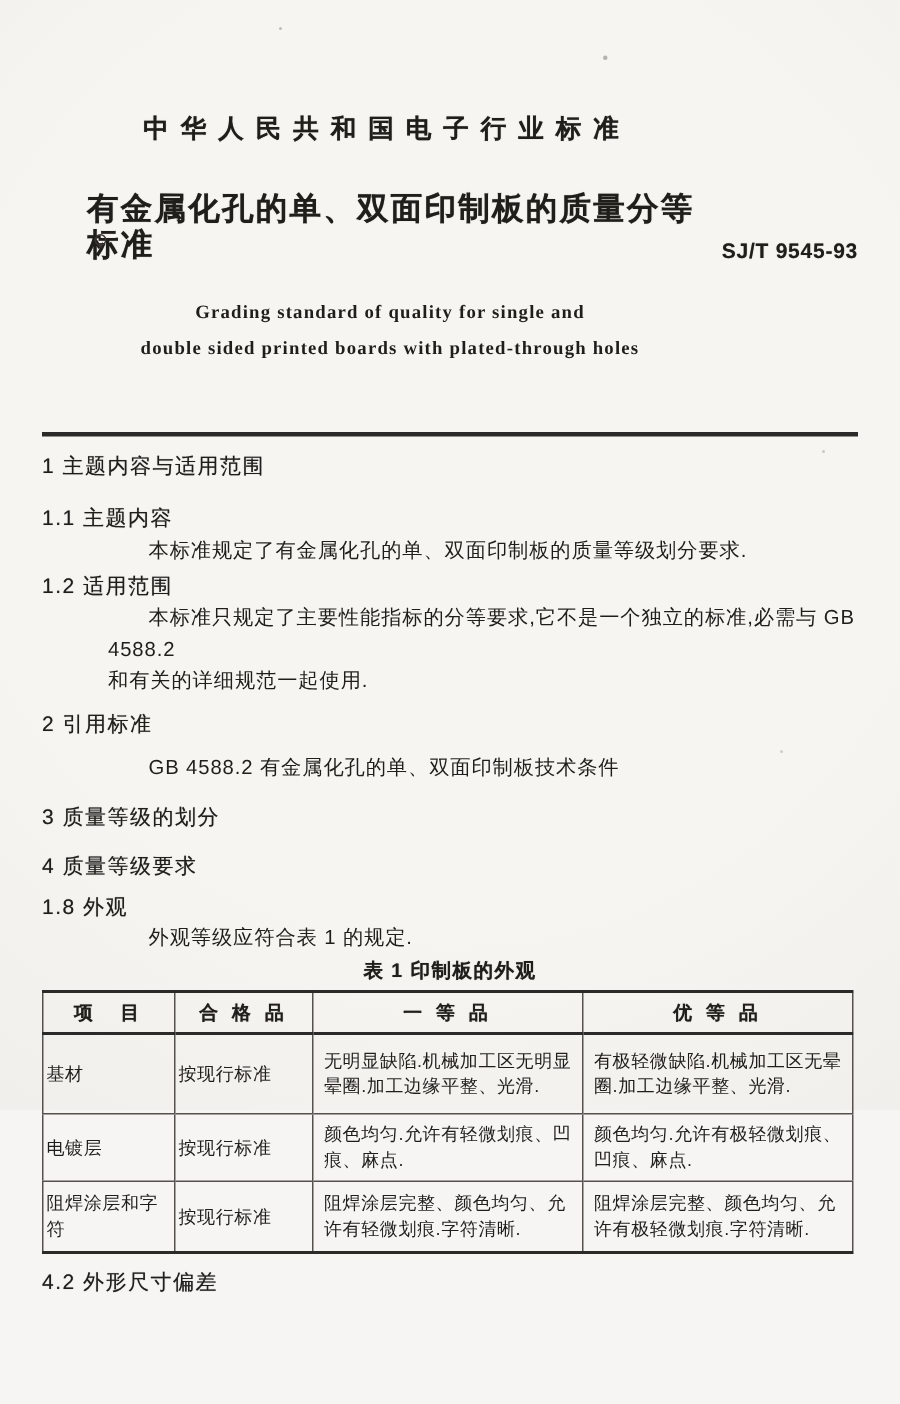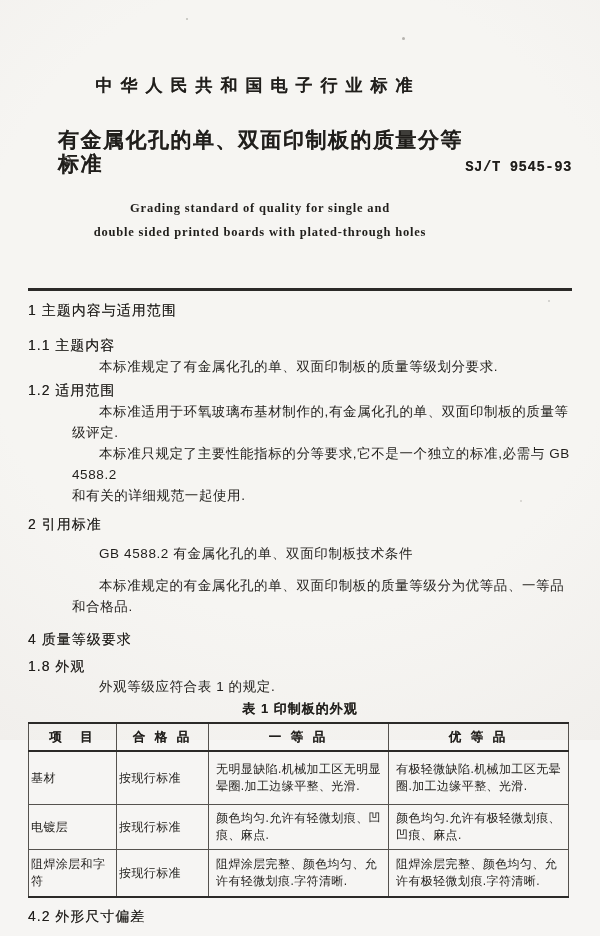--- a/index.html
+++ b/index.html
@@ -19,21 +19,21 @@
 
   
   .authority{
     padding-top:76px;text-align:center;
     font-size:17px;font-weight:bold;letter-spacing:8px;
     position:relative;left:-42px;line-height:20px;
   }
   .title-row{display:flex;align-items:flex-end;margin-top:32px;padding-left:30px;}
   .doc-title{font-size:21px;font-weight:bold;letter-spacing:1.5px;line-height:24px;}
   .doc-code{
-    margin-left:auto;font-family:Liberation Mono, monospace;
+    margin-left:auto;font-family:Liberation Sans, sans-serif;
     font-size:14px;font-weight:bold;letter-spacing:.5px;padding-bottom:1px;white-space:nowrap;
   }
   .subtitle{
     margin-top:20px;text-align:center;position:relative;left:-40px;
     font-family:"Liberation Serif","DejaVu Serif",serif;
     font-size:12.5px;font-weight:bold;letter-spacing:.8px;line-height:24px;
   }
   .rule{height:3px;background:#2b2a28;margin-top:44px;}
 
   
@@ -102,28 +102,27 @@
   </div>
 
   <div class="rule"></div>
 
   <div class="sec-h ink h-top1">1  主题内容与适用范围</div>
 
   <div class="sec-h ink h-top2">1.1  主题内容</div>
   <div class="para indent">本标准规定了有金属化孔的单、双面印制板的质量等级划分要求.</div>
 
   <div class="sec-h ink m2">1.2  适用范围</div>
-  <div class="para indent">本标准适用于环氧玻璃布基材制作的,有金属化孔的单、双面印制板的质量等级评定.</div>
   <div class="para indent">本标准只规定了主要性能指标的分等要求,它不是一个独立的标准,必需与 GB 4588.2</div>
   <div class="para">和有关的详细规范一起使用.</div>
 
   <div class="sec-h ink m7">2  引用标准</div>
   <div class="para m8" style="padding-left:2em;">GB 4588.2  有金属化孔的单、双面印制板技术条件</div>
 
-  <div class="para indent m11">本标准规定的有金属化孔的单、双面印制板的质量等级分为优等品、一等品和合格品.</div>
+  <div class="sec-h ink m11">3  质量等级的划分</div>
 
   <div class="sec-h ink m11">4  质量等级要求</div>
 
   <div class="sec-h ink m5">1.8  外观</div>
   <div class="para indent" style="line-height:20px;">外观等级应符合表 1 的规定.</div>
 
   <div class="tbl-caption ink">表 1  印制板的外观</div>
 
   <table>
     <colgroup>

